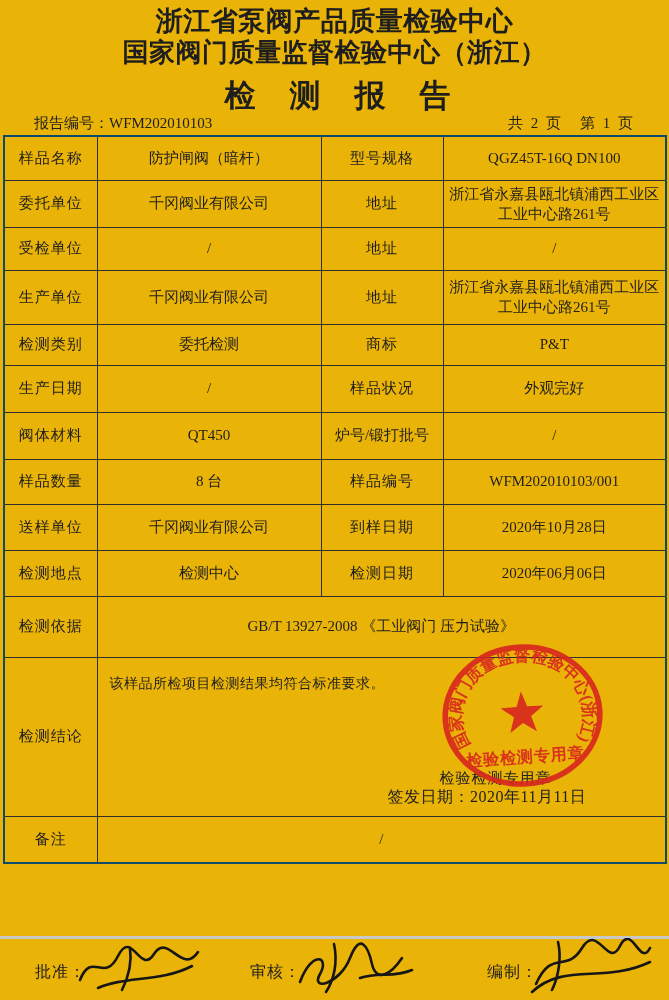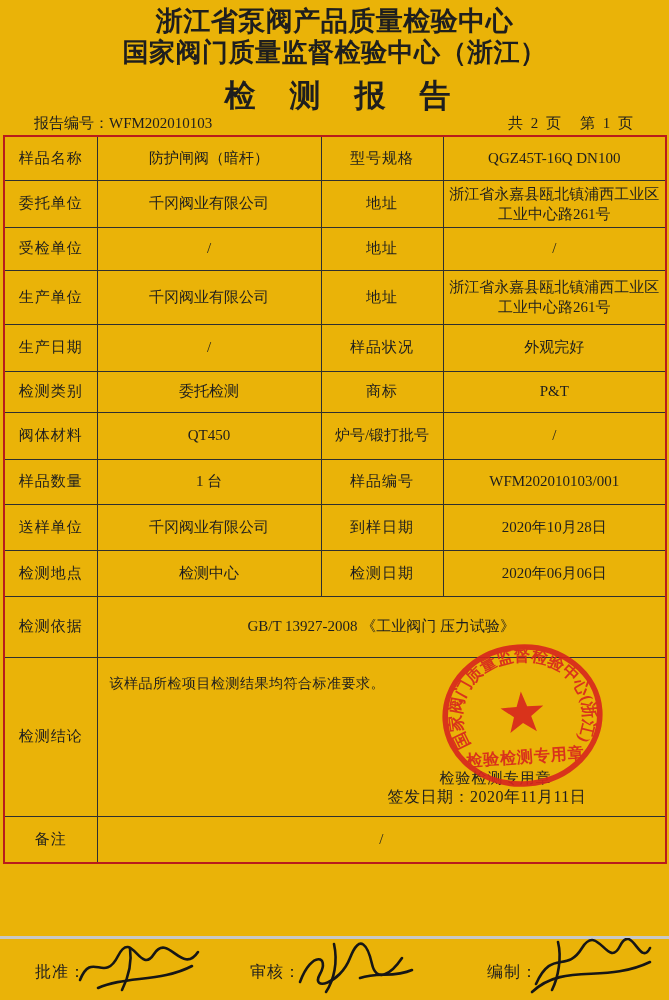--- a/index.html
+++ b/index.html
@@ -8,21 +8,21 @@
     font-family:"Liberation Serif","DejaVu Serif",serif;color:#1e1e1e;overflow:hidden;
   }
   
   .hdr{text-align:center;padding-top:6px;}
   .hdr .t1{font-size:27px;font-weight:bold;line-height:31px;margin:0;letter-spacing:0.5px;}
   .hdr .t2{font-size:26px;font-weight:bold;line-height:31px;margin:0;letter-spacing:0.5px;}
   .hdr .t3{font-size:31px;font-weight:bold;margin:11px 0 0 0;letter-spacing:34px;padding-left:40px;line-height:34px;}
   .meta{display:flex;justify-content:space-between;font-size:15px;padding:1px 34px 0 34px;line-height:19px;}
   .meta .pages{letter-spacing:2px;}
   
-  table.rpt{border-collapse:collapse;table-layout:fixed;width:662px;margin:2px 0 0 3px;border:2px solid #b91c1c;}
+  table.rpt{border-collapse:collapse;table-layout:fixed;width:662px;margin:2px 0 0 3px;border:2px solid #0c4a6e;}
   table.rpt td{border:1px solid #2f2f2f;text-align:center;vertical-align:middle;font-size:15px;padding:2px 3px;word-break:break-all;}
   td.lbl{letter-spacing:1px;}
   td.lbl-tight{letter-spacing:0;font-size:14px;}
   td.addr{font-size:14.5px;line-height:20px;}
   td.span-center{text-align:center;}
   td.span-left{text-align:left;vertical-align:top;padding:13px 6px 2px 10px;}
   td.concl{position:relative;text-align:left;vertical-align:top;padding:0;}
   .concl-text{position:absolute;left:12px;top:17px;font-size:14px;letter-spacing:0.5px;}
   .stamp-caption{position:absolute;left:342px;top:111px;font-size:15px;letter-spacing:1px;color:#222;}
   .issue-line{position:absolute;left:290px;top:129px;font-size:16px;letter-spacing:0.5px;}
@@ -74,41 +74,41 @@
         <td>/</td>
         <td class="lbl">地址</td>
         <td>/</td>
       </tr>
       <tr style="height:54px">
         <td class="lbl">生产单位</td>
         <td>千冈阀业有限公司</td>
         <td class="lbl">地址</td>
         <td class="addr">浙江省永嘉县瓯北镇浦西工业区工业中心路261号</td>
       </tr>
+      <tr style="height:41px">
+        <td class="lbl">检测类别</td>
+        <td>委托检测</td>
+        <td class="lbl">商标</td>
+        <td>P&amp;T</td>
+      </tr>
       <tr style="height:47px">
         <td class="lbl">生产日期</td>
         <td>/</td>
         <td class="lbl">样品状况</td>
         <td>外观完好</td>
-      </tr>
-      <tr style="height:41px">
-        <td class="lbl">检测类别</td>
-        <td>委托检测</td>
-        <td class="lbl">商标</td>
-        <td>P&amp;T</td>
       </tr>
       <tr style="height:47px">
         <td class="lbl">阀体材料</td>
         <td>QT450</td>
         <td class="lbl lbl-tight">炉号/锻打批号</td>
         <td>/</td>
       </tr>
       <tr style="height:45px">
         <td class="lbl">样品数量</td>
-        <td>1 台</td>
+        <td>8 台</td>
         <td class="lbl">样品编号</td>
         <td>WFM202010103/001</td>
       </tr>
       <tr style="height:46px">
         <td class="lbl">送样单位</td>
         <td>千冈阀业有限公司</td>
         <td class="lbl">到样日期</td>
         <td>2020年10月28日</td>
       </tr>
       <tr style="height:46px">

